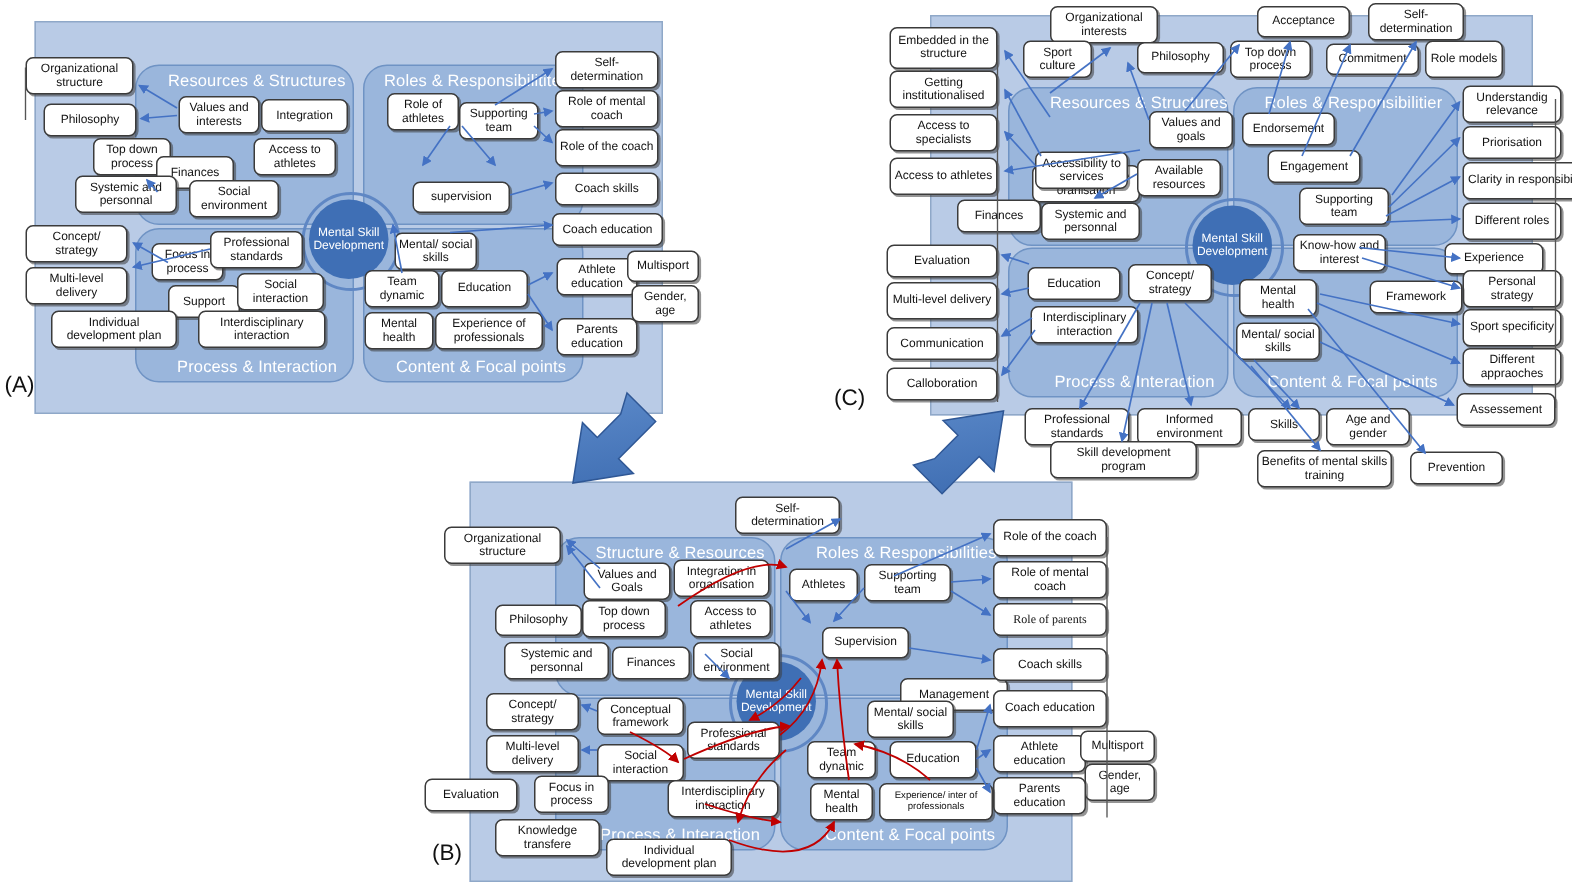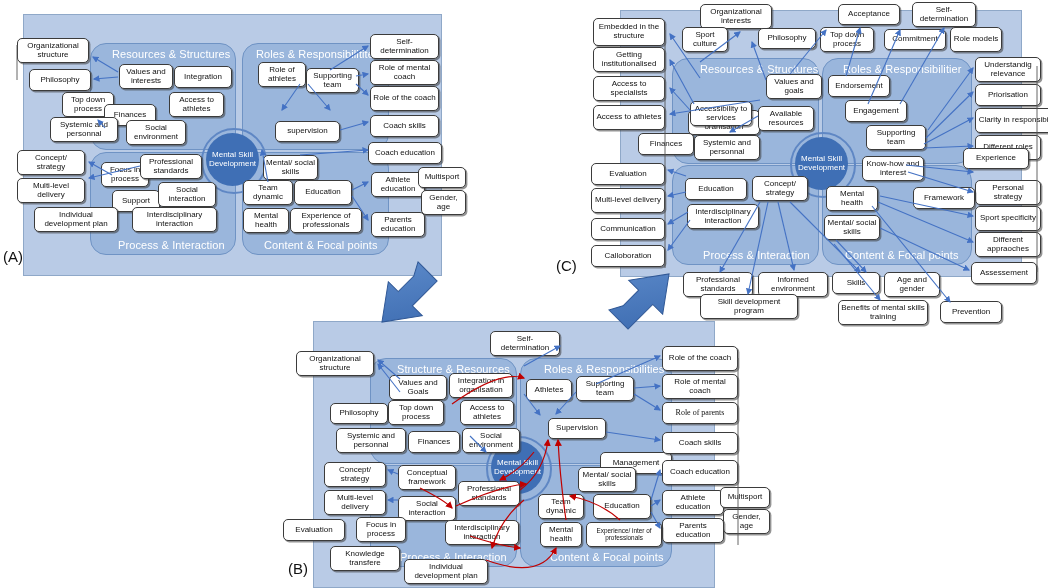--- a/index.html
+++ b/index.html
@@ -193,21 +193,21 @@
 
   <div class="node" style="left:828px;top:75px;width:62px;height:22px;">Endorsement</div>
   <div class="node" style="left:845px;top:100px;width:62px;height:22px;">Engagement</div>
   <div class="node" style="left:866px;top:125px;width:60px;height:25px;">Supporting team</div>
   <div class="node" style="left:862px;top:156px;width:62px;height:25px;">Know-how and interest</div>
 
   <div class="node" style="left:975px;top:57px;width:66px;height:25px;">Understandig relevance</div>
   <div class="node" style="left:975px;top:84px;width:66px;height:22px;">Priorisation</div>
   <div class="node" style="left:975px;top:108px;width:87px;height:25px;">Clarity in responsibility</div>
   <div class="node" style="left:975px;top:135px;width:66px;height:25px;">Different roles</div>
-  <div class="node" style="left:963px;top:148px;width:66px;height:21px;">Experience</div>
+  <div class="node" style="left:963px;top:162px;width:66px;height:21px;">Experience</div>
   <div class="node" style="left:975px;top:180px;width:66px;height:25px;">Personal strategy</div>
   <div class="node" style="left:975px;top:206px;width:66px;height:25px;">Sport specificity</div>
   <div class="node" style="left:975px;top:232px;width:66px;height:25px;">Different appraoches</div>
   <div class="node" style="left:971px;top:262px;width:66px;height:22px;">Assessement</div>
 
   <div class="node" style="left:685px;top:178px;width:62px;height:22px;">Education</div>
   <div class="node" style="left:752px;top:176px;width:56px;height:25px;">Concept/ strategy</div>
   <div class="node" style="left:687px;top:204px;width:72px;height:25px;">Interdisciplinary interaction</div>
 
   <div class="node" style="left:826px;top:186px;width:52px;height:25px;">Mental health</div>

